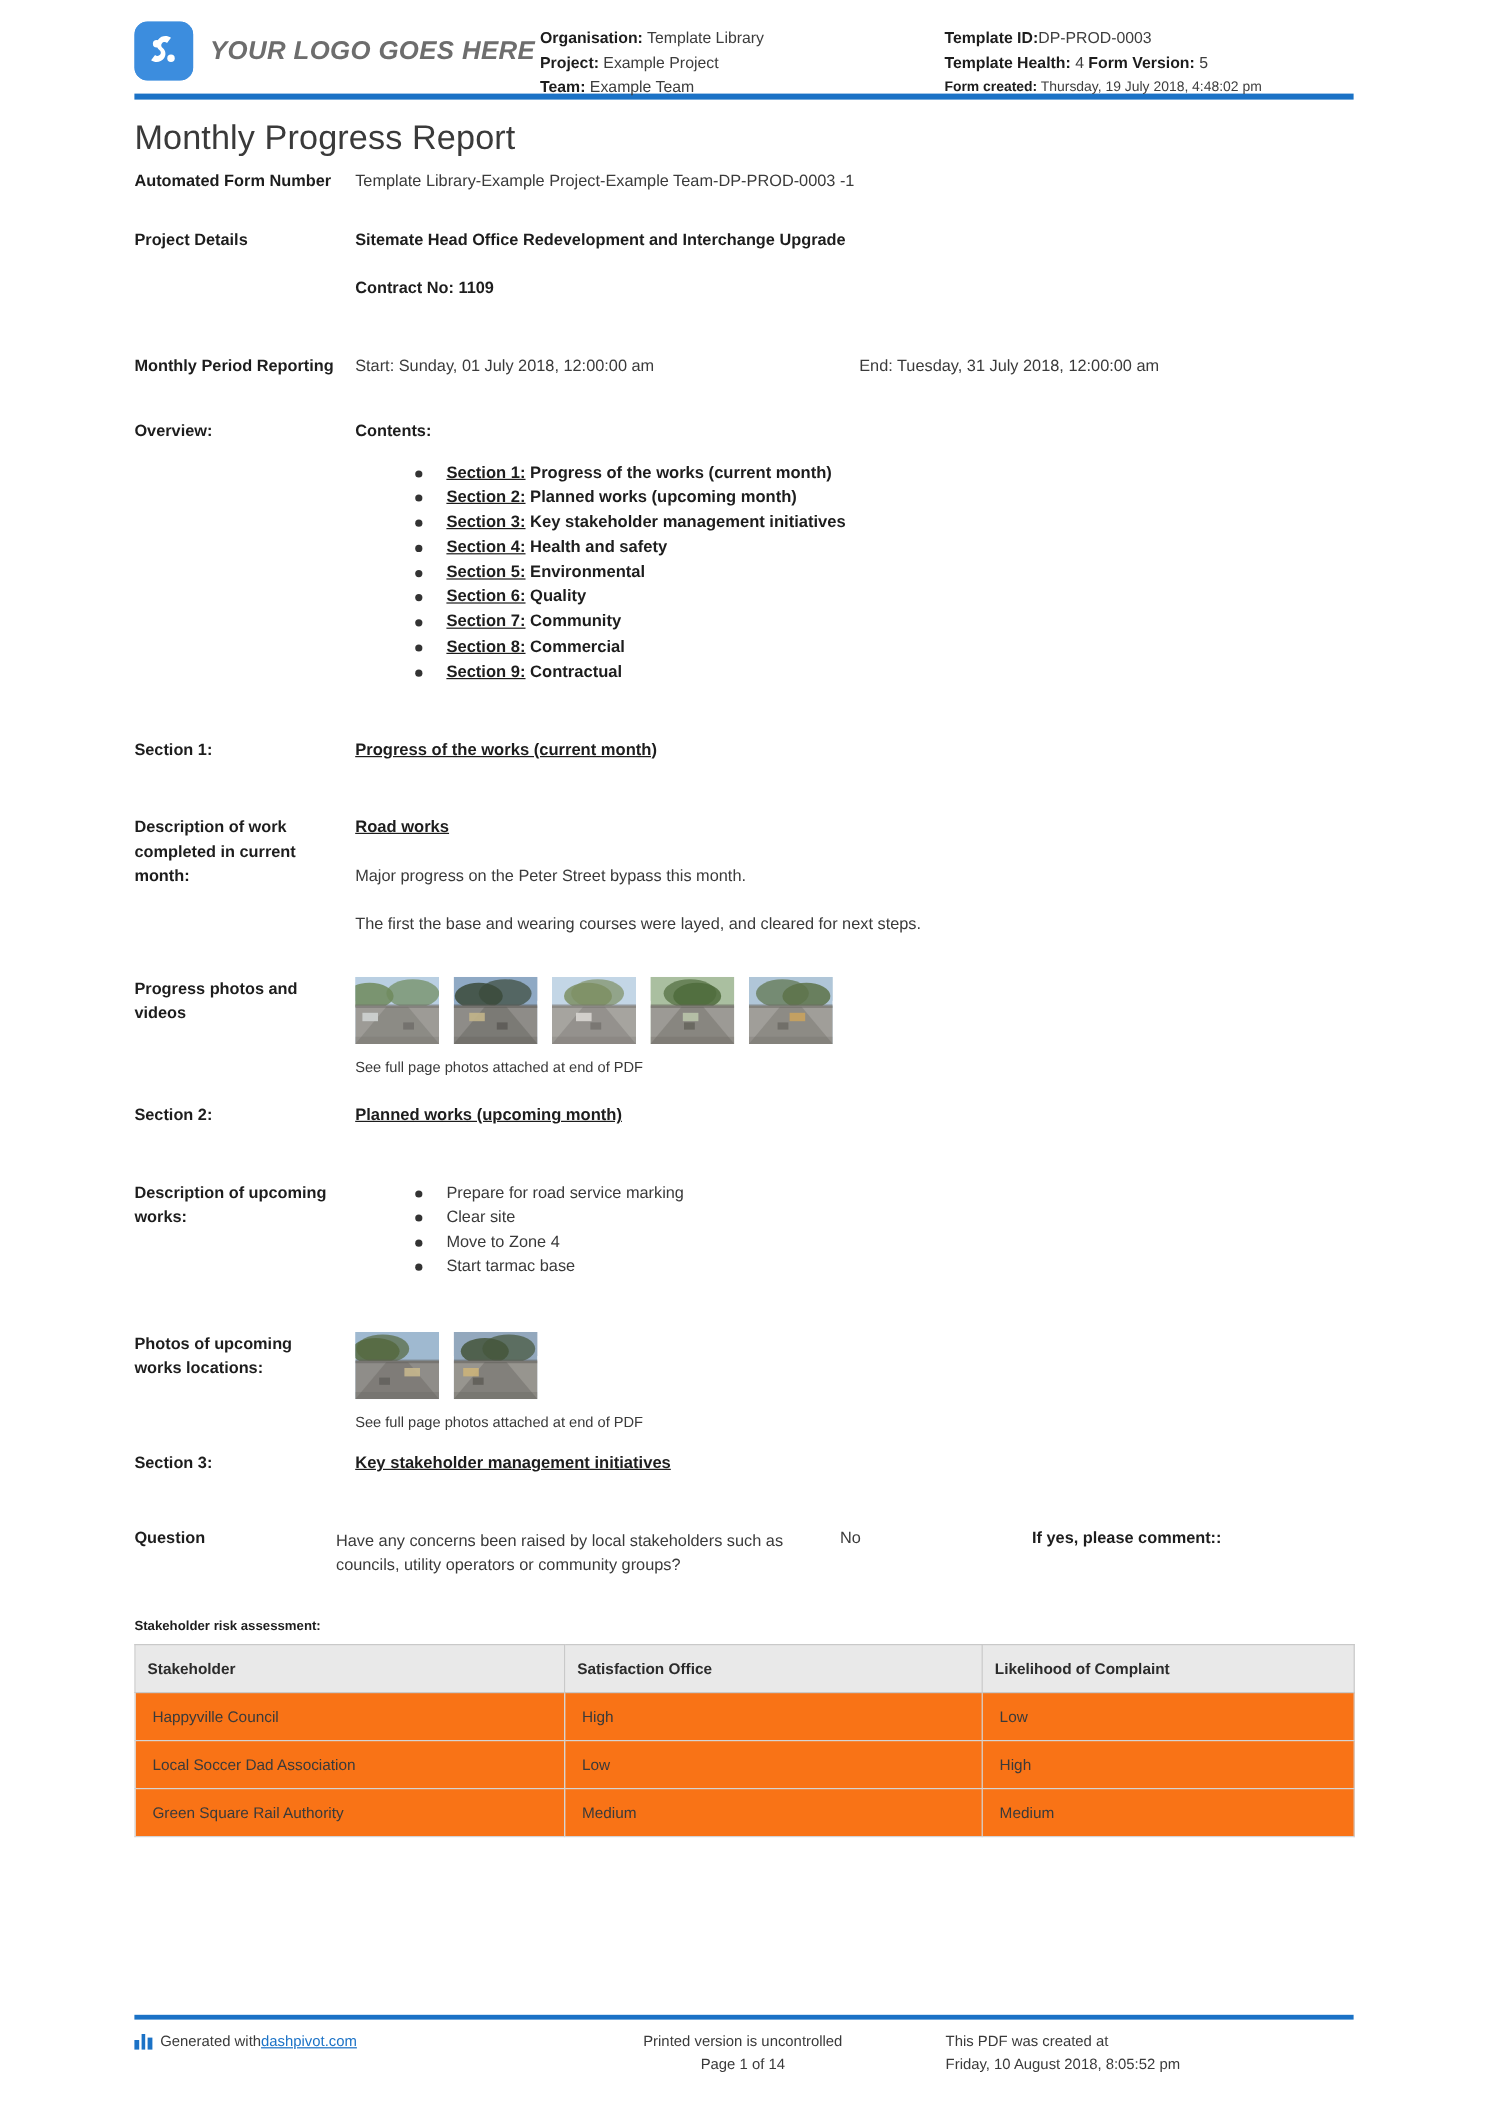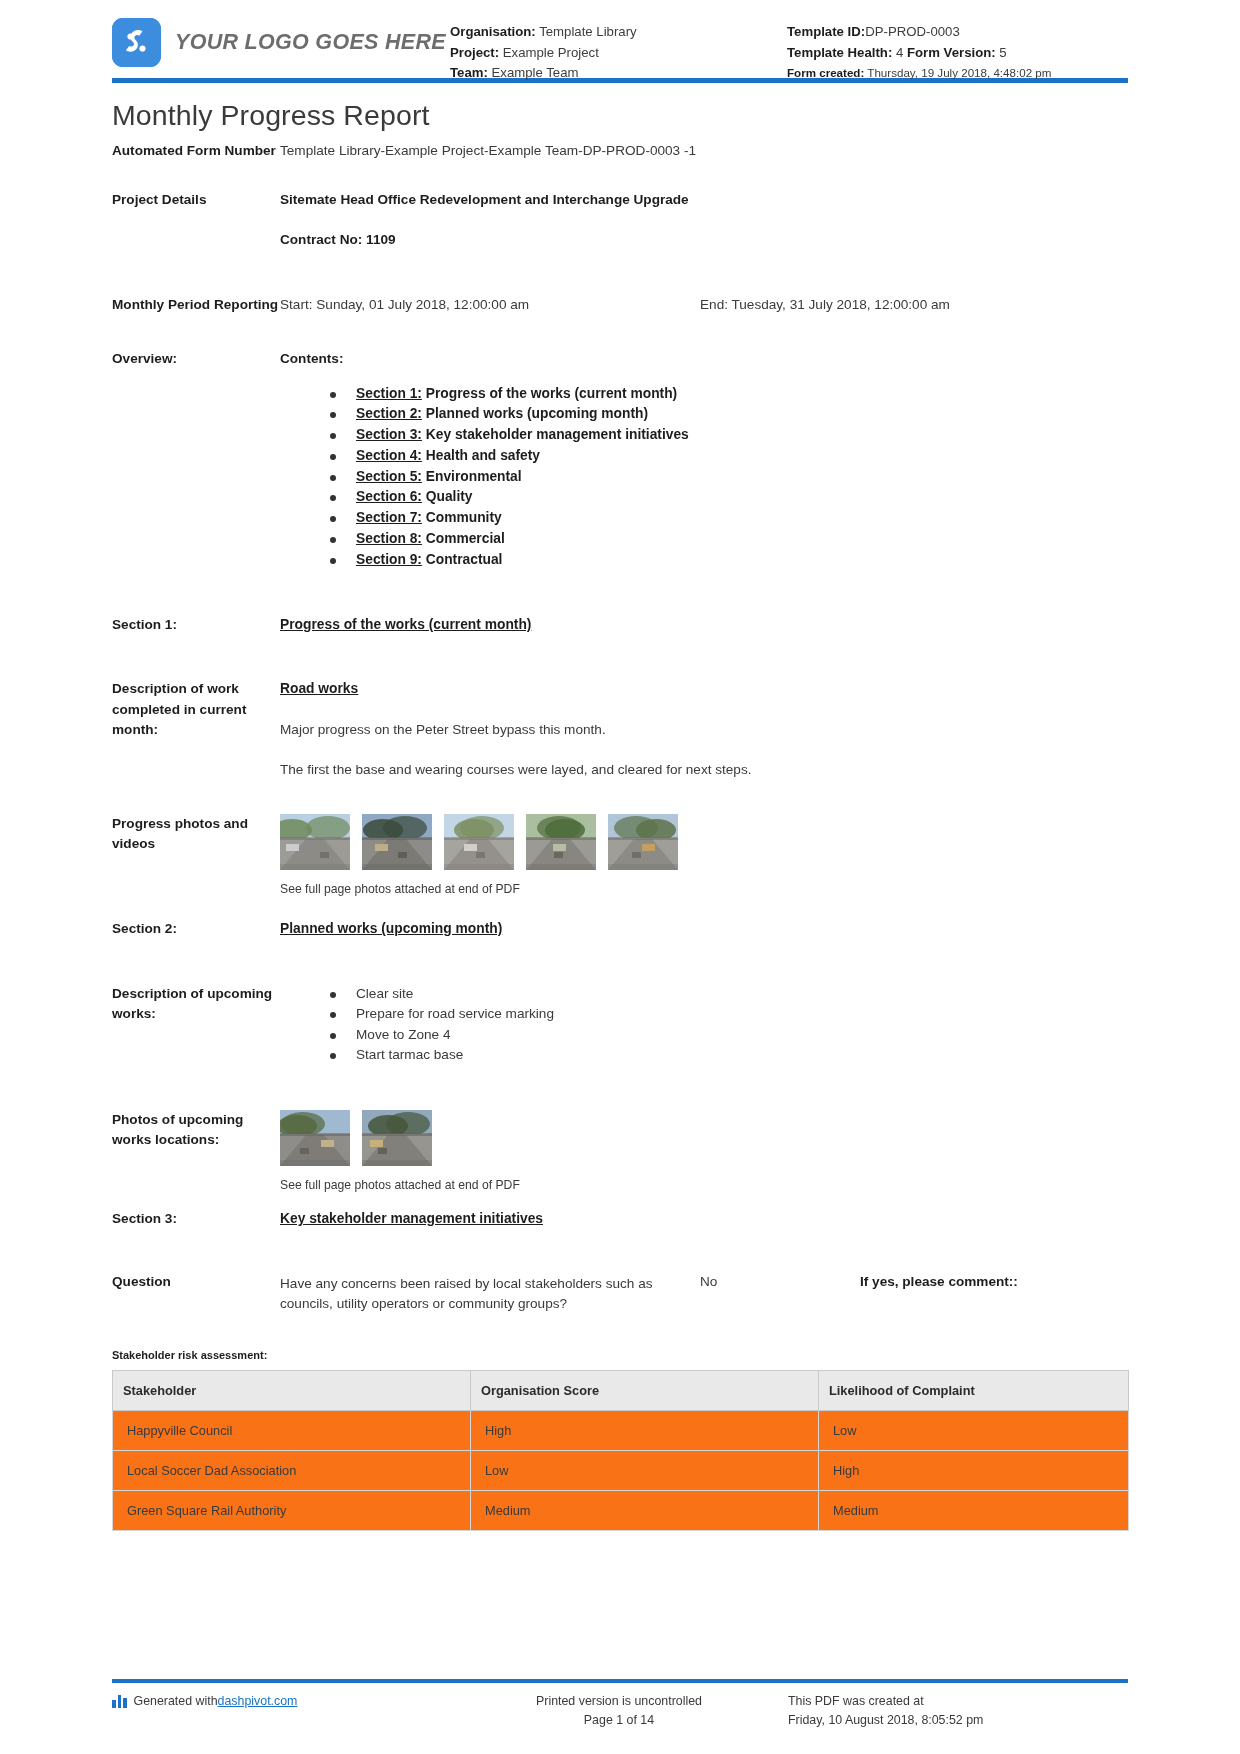--- a/index.html
+++ b/index.html
@@ -41,21 +41,21 @@
     font-size:28.5px; font-weight:normal; color:#3a3a3a;
     margin:16px 0 9px 0; letter-spacing:0.1px;
   }
 
   
   .row { display:flex; align-items:flex-start; }
   .lbl {
     flex:0 0 168px; font-weight:bold; font-size:13.6px;
     line-height:20.5px; color:#1d1d1d;
   }
-  .val { flex:1 1 auto; font-size:13.6px; line-height:20.5px; color:#3a3a3a; }
+  .val { flex:1 1 auto; font-size:13.6px; line-height:20.5px; color:#3a3a3a;margin-left:16px; }
   .val.strong { font-weight:bold; color:#1d1d1d; }
   .spacer-14 { height:14px; }
   .spacer-20 { height:20px; }
   .spacer-28 { height:28px; }
   .spacer-34 { height:34px; }
   .spacer-44 { height:44px; }
 
   .period-wrap { display:flex; }
   .period-start { flex:0 0 420px; }
   .period-end { flex:1 1 auto; }
@@ -349,22 +349,22 @@
       <span class="sec-title">Planned works (upcoming month)</span>
     </div>
   </div>
 
   <div class="spacer-44"></div>
 
   <div class="row">
     <div class="lbl">Description of upcoming works:</div>
     <div class="val">
       <ul class="plain" id="upcoming-list">
+          <li>Prepare for road service marking</li>
           <li>Clear site</li>
-          <li>Prepare for road service marking</li>
           <li>Move to Zone 4</li>
           <li>Start tarmac base</li>
         </ul>
     </div>
   </div>
 
   <div class="spacer-44"></div>
 
   <div class="row">
     <div class="lbl">Photos of upcoming works locations:</div>
@@ -426,21 +426,21 @@
   <div class="tbl-title">Stakeholder risk assessment:</div>
   <table class="risk">
     <colgroup>
         <col class="c1">
         <col class="c2">
         <col class="c3">
       </colgroup>
     <thead>
         <tr id="risk-head">
           <th>Stakeholder</th>
-          <th>Organisation Score</th>
+          <th>Satisfaction Office</th>
           <th>Likelihood of Complaint</th>
         </tr>
       </thead>
     <tbody id="risk-body">
         <tr>
           <td>Happyville Council</td>
           <td>High</td>
           <td>Low</td>
         </tr>
         <tr>

